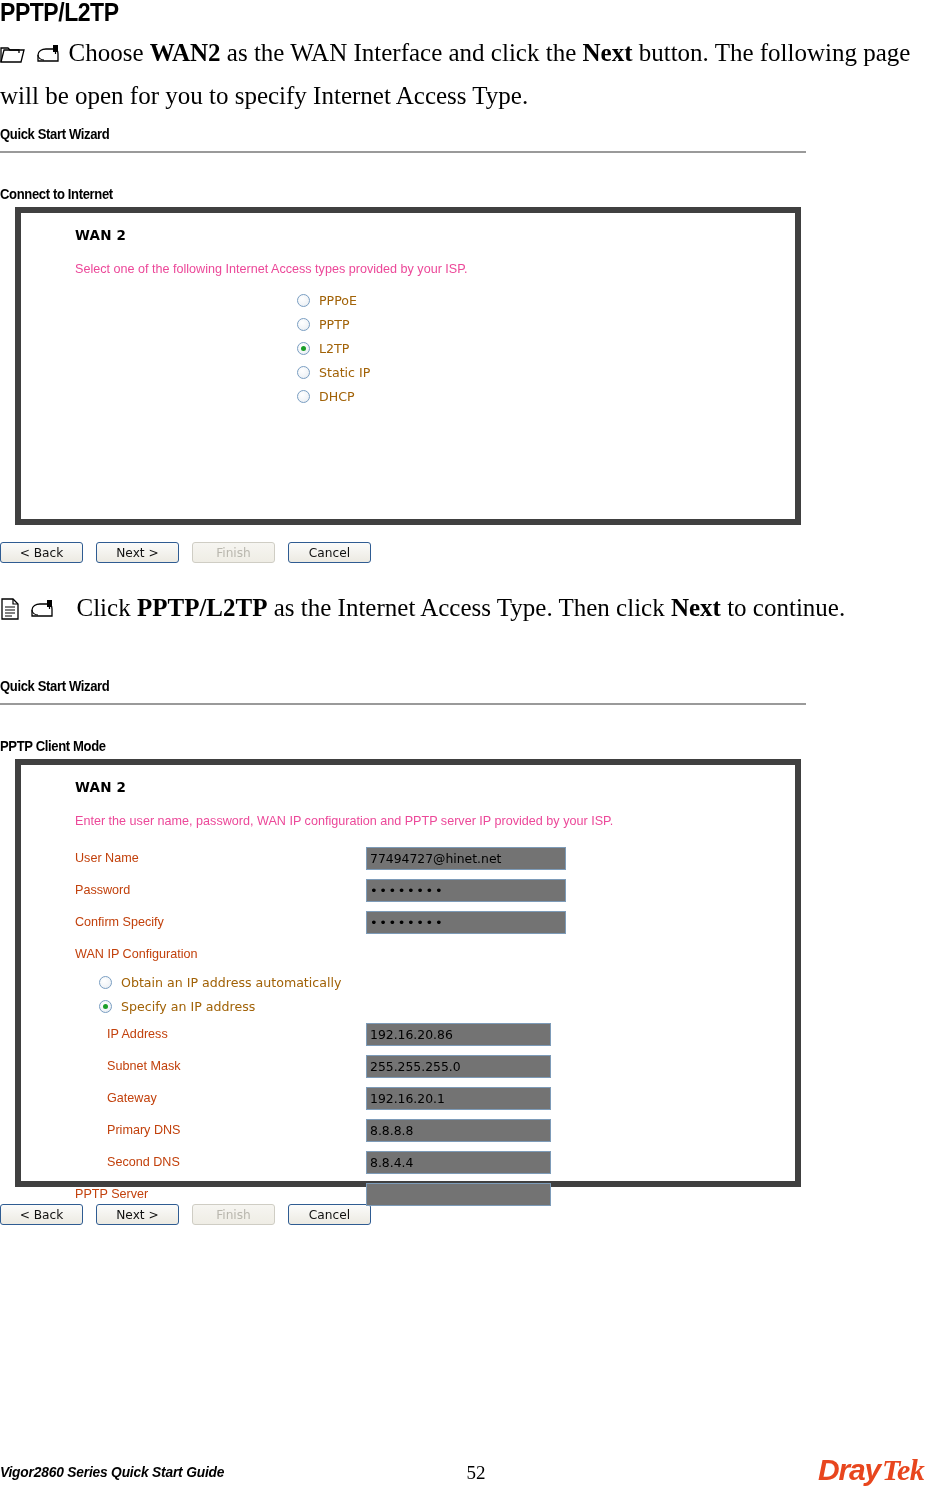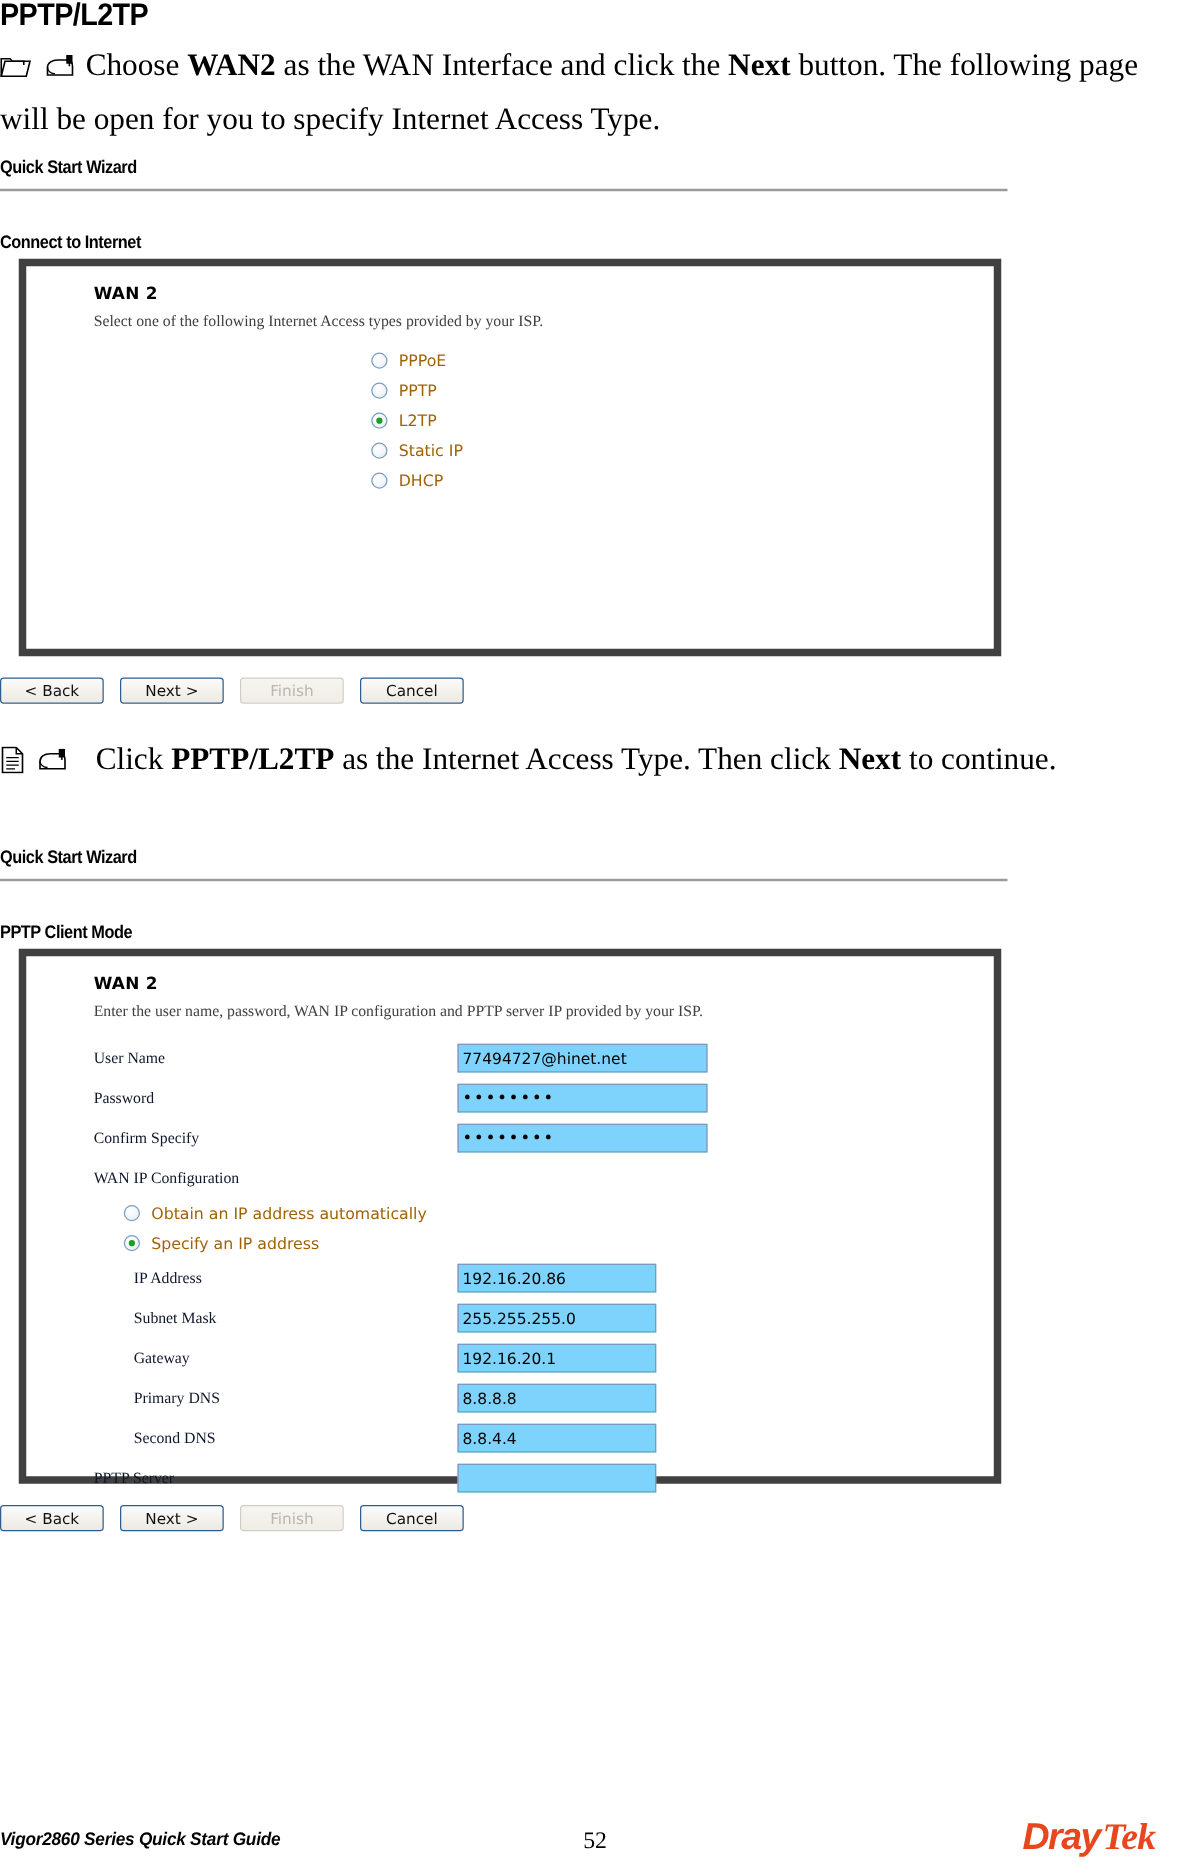--- a/index.html
+++ b/index.html
@@ -94,24 +94,24 @@
     padding: 14px 0 0 54px;
   }
   .wan-title {
     font-family: "DejaVu Sans", sans-serif;
     font-weight: bold;
     font-size: 13.5px;
     color: #000;
     letter-spacing: 0.2px;
   }
   .wan-desc {
-    margin-top: 6px;
-    font-family: Liberation Serif, serif;
+    margin-top: 18px;
+    font-family: Liberation Sans, sans-serif;
     font-size: 12.6px;
-    color: #404040;
+    color: #ec4899;
     line-height: 17px;
     max-width: 690px;
   }
 
   
   .radio-list {
     margin-top: 10px;
     margin-left: 222px;
   }
   .radio-row {
@@ -151,44 +151,44 @@
   .form {
     margin-top: 12px;
   }
   .form-row {
     display: flex;
     align-items: center;
     height: 32px;
     position: relative;
   }
   .f-label {
-    font-family: Liberation Serif, serif;
+    font-family: Liberation Sans, sans-serif;
     font-size: 12.6px;
-    color: #0f172a;
+    color: #c2410c;
     white-space: nowrap;
     text-align: right;
   }
   .f-input {
     position: absolute;
     left: 291px;
     height: 23px;
     border: 1px solid #7d9bb8;
-    background: #7dd3fc;
+    background: #737373;
     box-sizing: border-box;
     font-family: "DejaVu Sans", sans-serif;
     font-size: 12.4px;
     color: #000;
     padding: 0 3px;
     display: flex;
     align-items: center;
     white-space: nowrap;
     overflow: hidden;
   }
   .f-input.wide  { width: 200px; }
-  .f-input.narrow{ width: 159px; }
+  .f-input.narrow{ width: 185px; }
   .f-input .dots {
     letter-spacing: 1.6px;
     font-size: 13px;
     line-height: 1;
   }
   .indent-2 { margin-left: 32px; }
 
   .subradio-row {
     display: flex;
     align-items: center;

